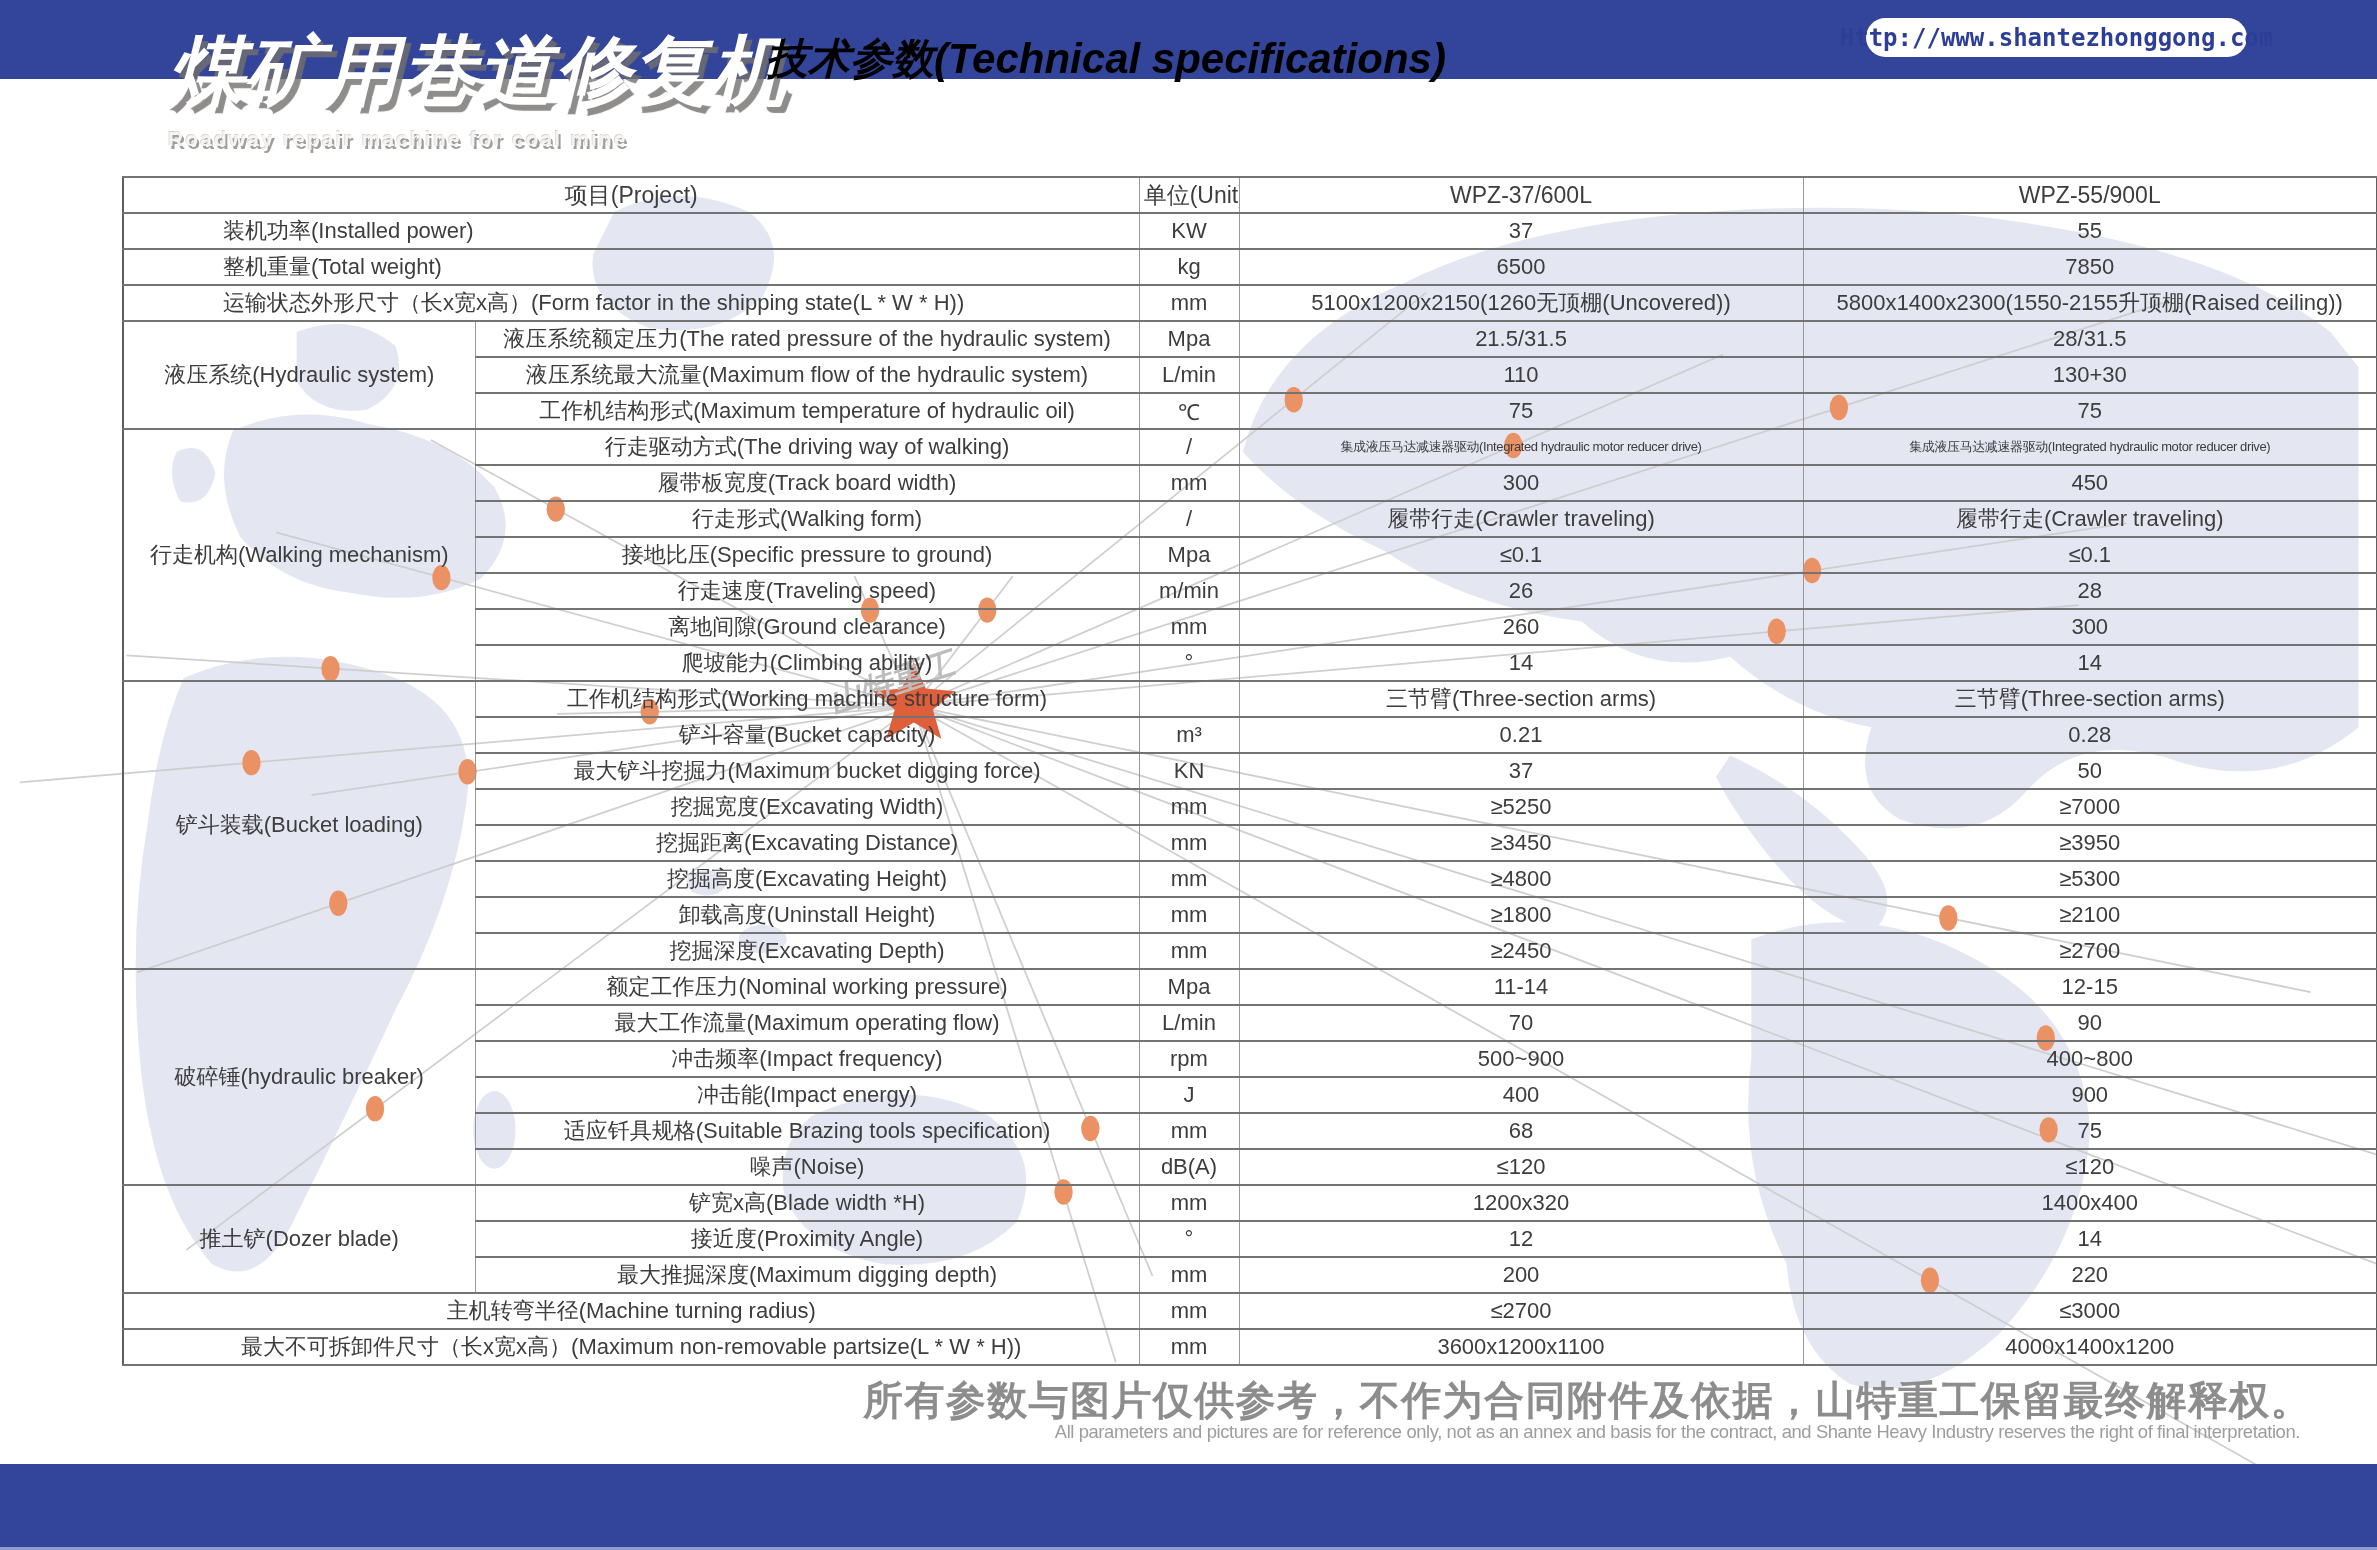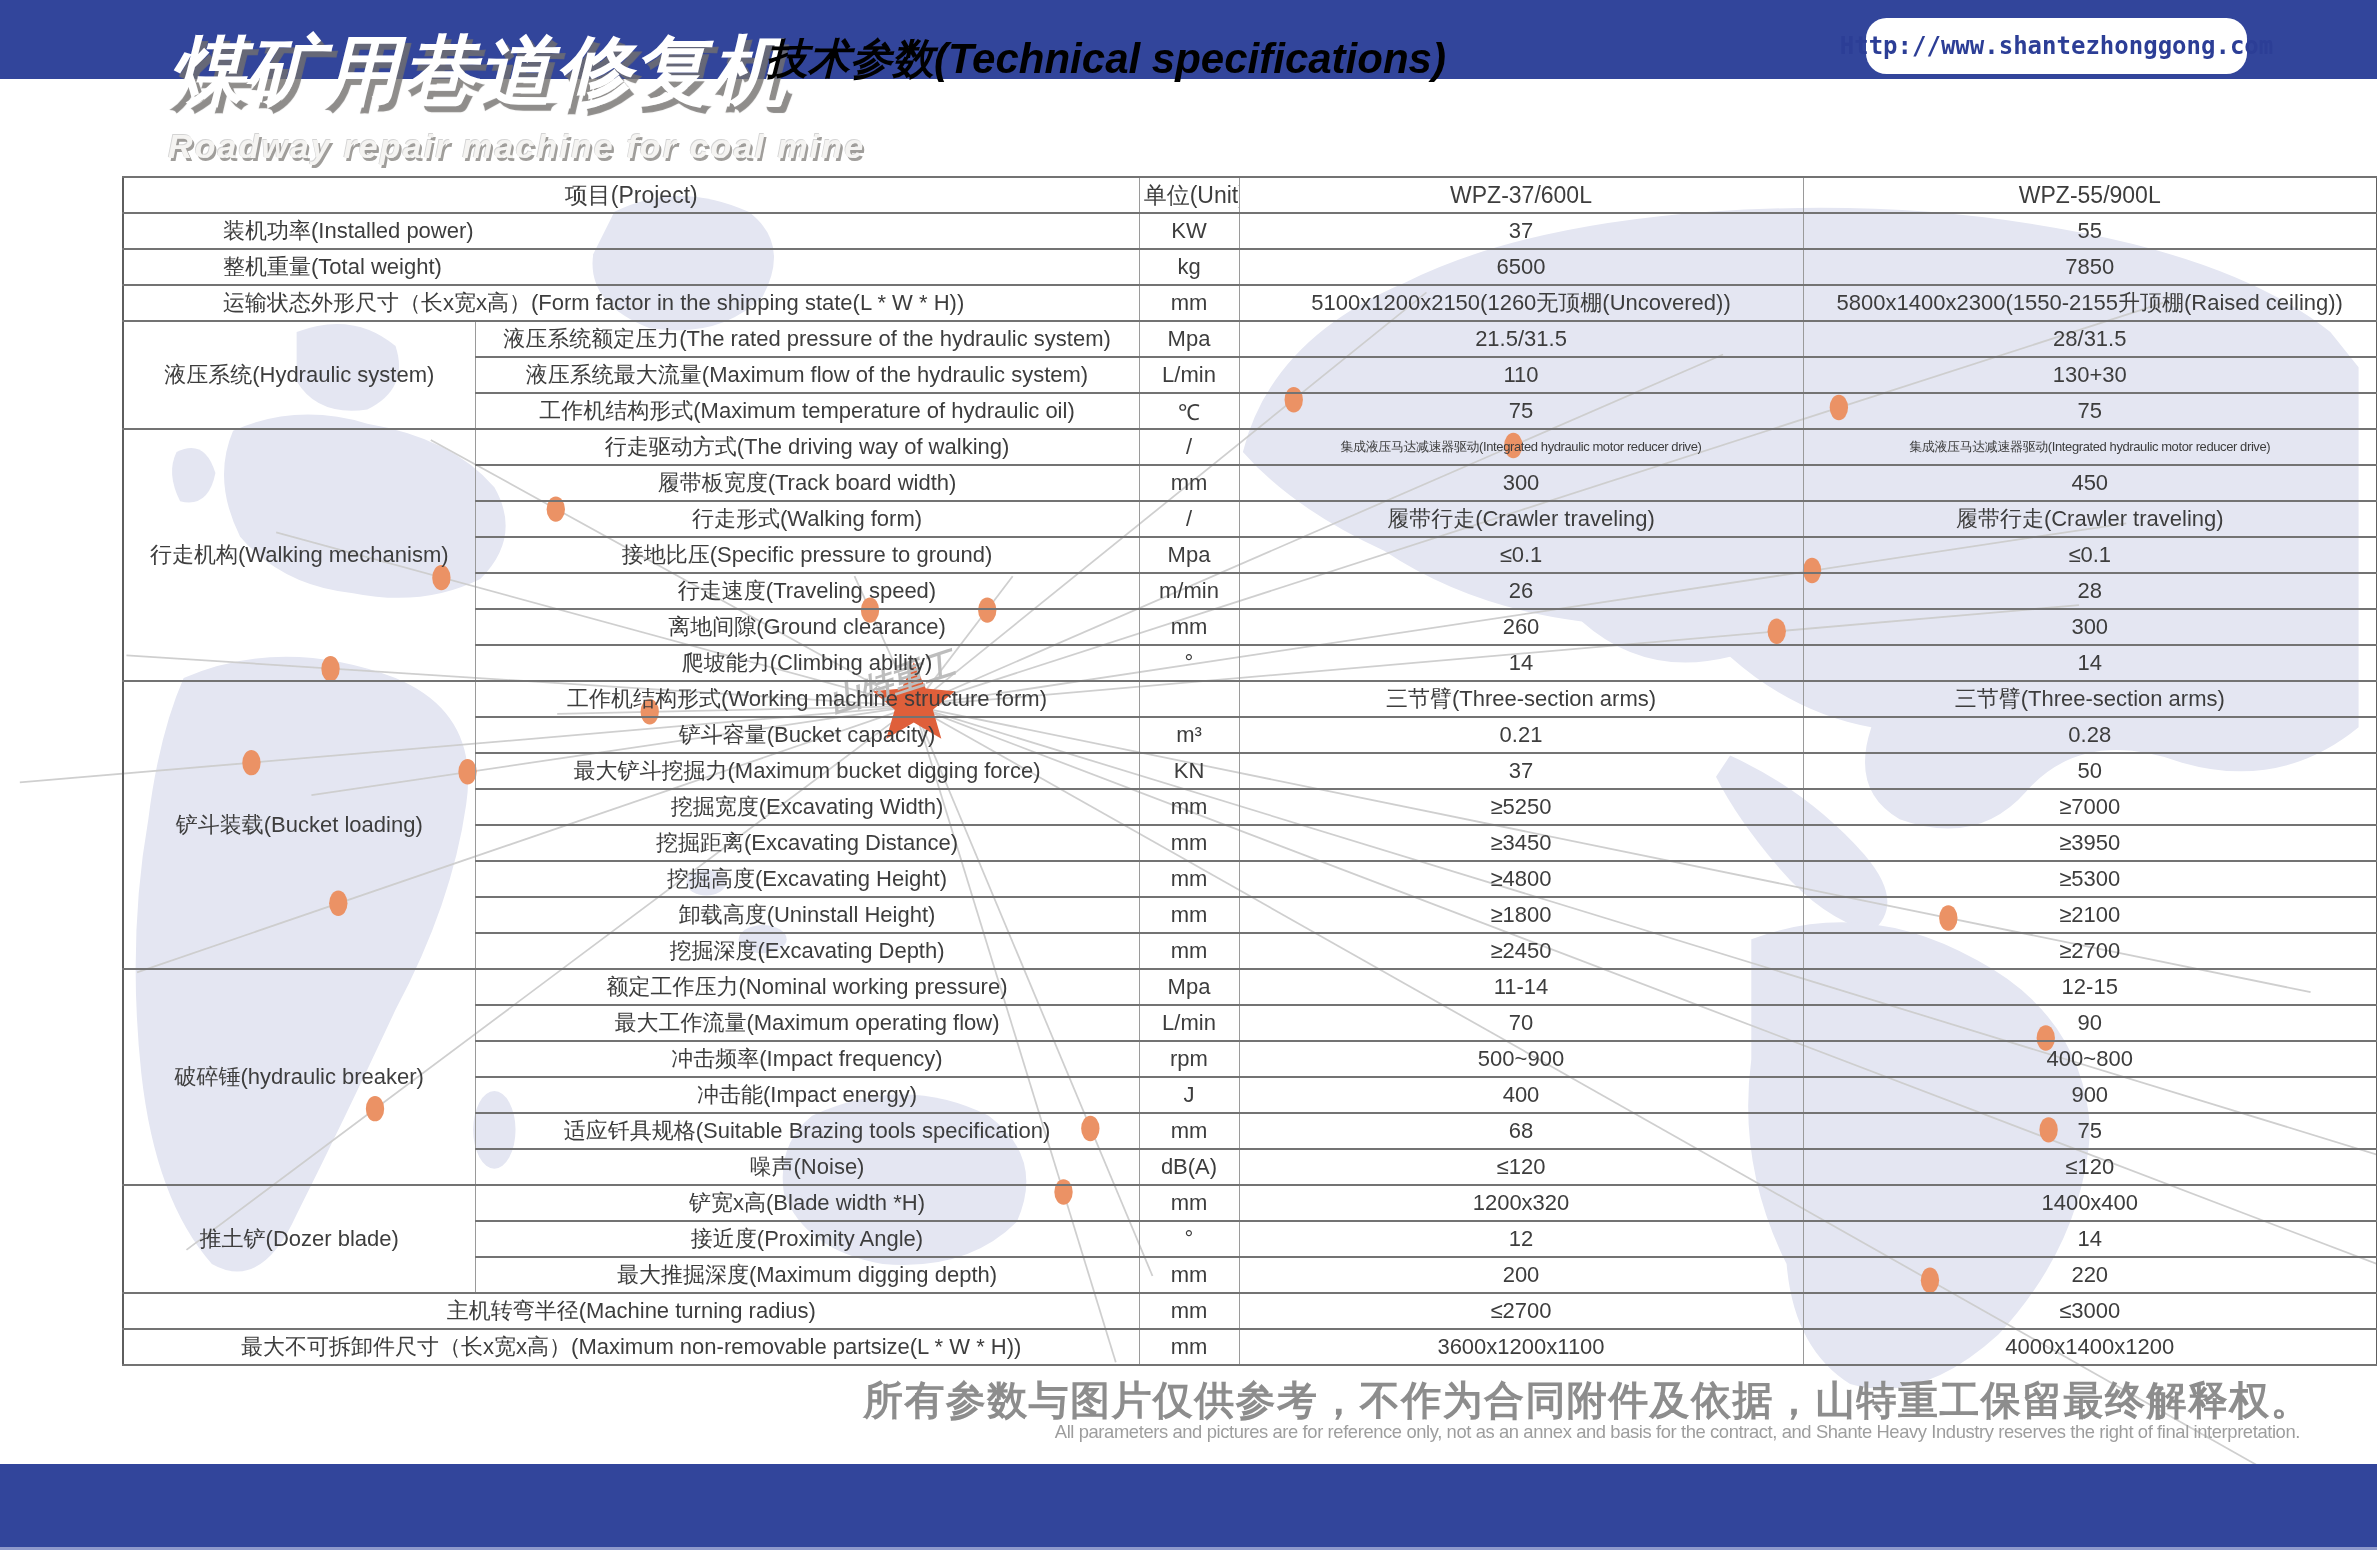--- a/index.html
+++ b/index.html
@@ -17,28 +17,28 @@
     font-family:"Liberation Sans",sans-serif;color:var(--text-dark);
   }
   
   .top-bar{position:absolute;left:0;top:0;width:2377px;height:79px;background:var(--brand-blue);z-index:2;}
   .title-wrap{position:absolute;left:168px;top:21px;z-index:4;}
   .title-cn{
     font-size:76px;font-weight:bold;font-style:italic;color:#ffffff;letter-spacing:1.4px;white-space:nowrap;
     text-shadow:5px 6.4px 0.7px rgba(115,112,110,0.8);
   }
   .title-en{
-    margin-top:2.8px;font-size:34px;font-weight:bold;font-style:italic;color:#f5f4f2;letter-spacing:2.1px;white-space:nowrap;
+    margin-top:2.8px;font-size:21px;font-weight:bold;color:#f5f4f2;letter-spacing:2.1px;white-space:nowrap;
     text-shadow:2.1px 2.8px 0 rgba(150,147,144,0.9), -0.7px -0.7px 0 rgba(160,160,160,0.45);
   }
   .section-title{
     position:absolute;left:766px;top:31px;z-index:4;font-size:42px;font-weight:bold;font-style:italic;color:#000000;white-space:nowrap;
   }
   .url-pill{
-    position:absolute;left:1866px;top:18.4px;width:381px;height:56px;background:#ffffff;border-radius:20.5px;z-index:4;
+    position:absolute;left:1866px;top:18.4px;width:381px;height:39px;background:#ffffff;border-radius:20.5px;z-index:4;
     display:flex;align-items:center;justify-content:center;
     font-family:"DejaVu Sans Mono",monospace;font-weight:bold;font-size:24px;color:#2C3E96;white-space:nowrap;
   }
   
   .map-svg{position:absolute;left:0;top:0;width:2377px;height:1550px;z-index:1;}
   .map-blob{fill:var(--map-fill);}
   .net-line{stroke:var(--line-gray);stroke-width:2.5;opacity:0.95;}
   .loc-dot{fill:var(--accent-orange);}
   .star{fill:var(--star-orange);}
   .brand-wm{fill:#BDBDBD;font-size:46px;font-style:italic;font-weight:bold;}

